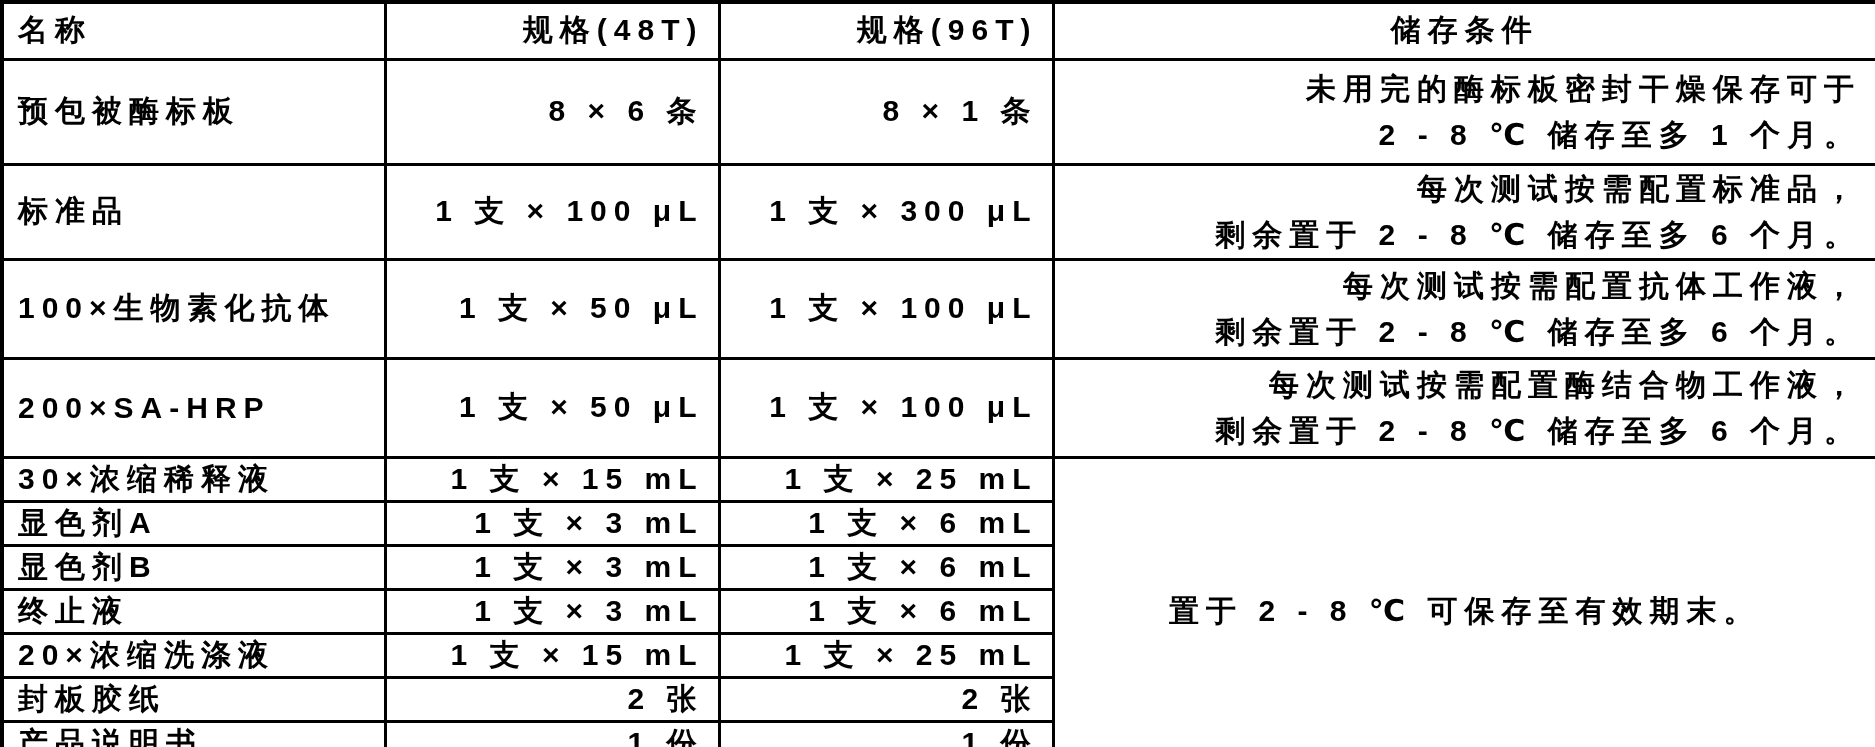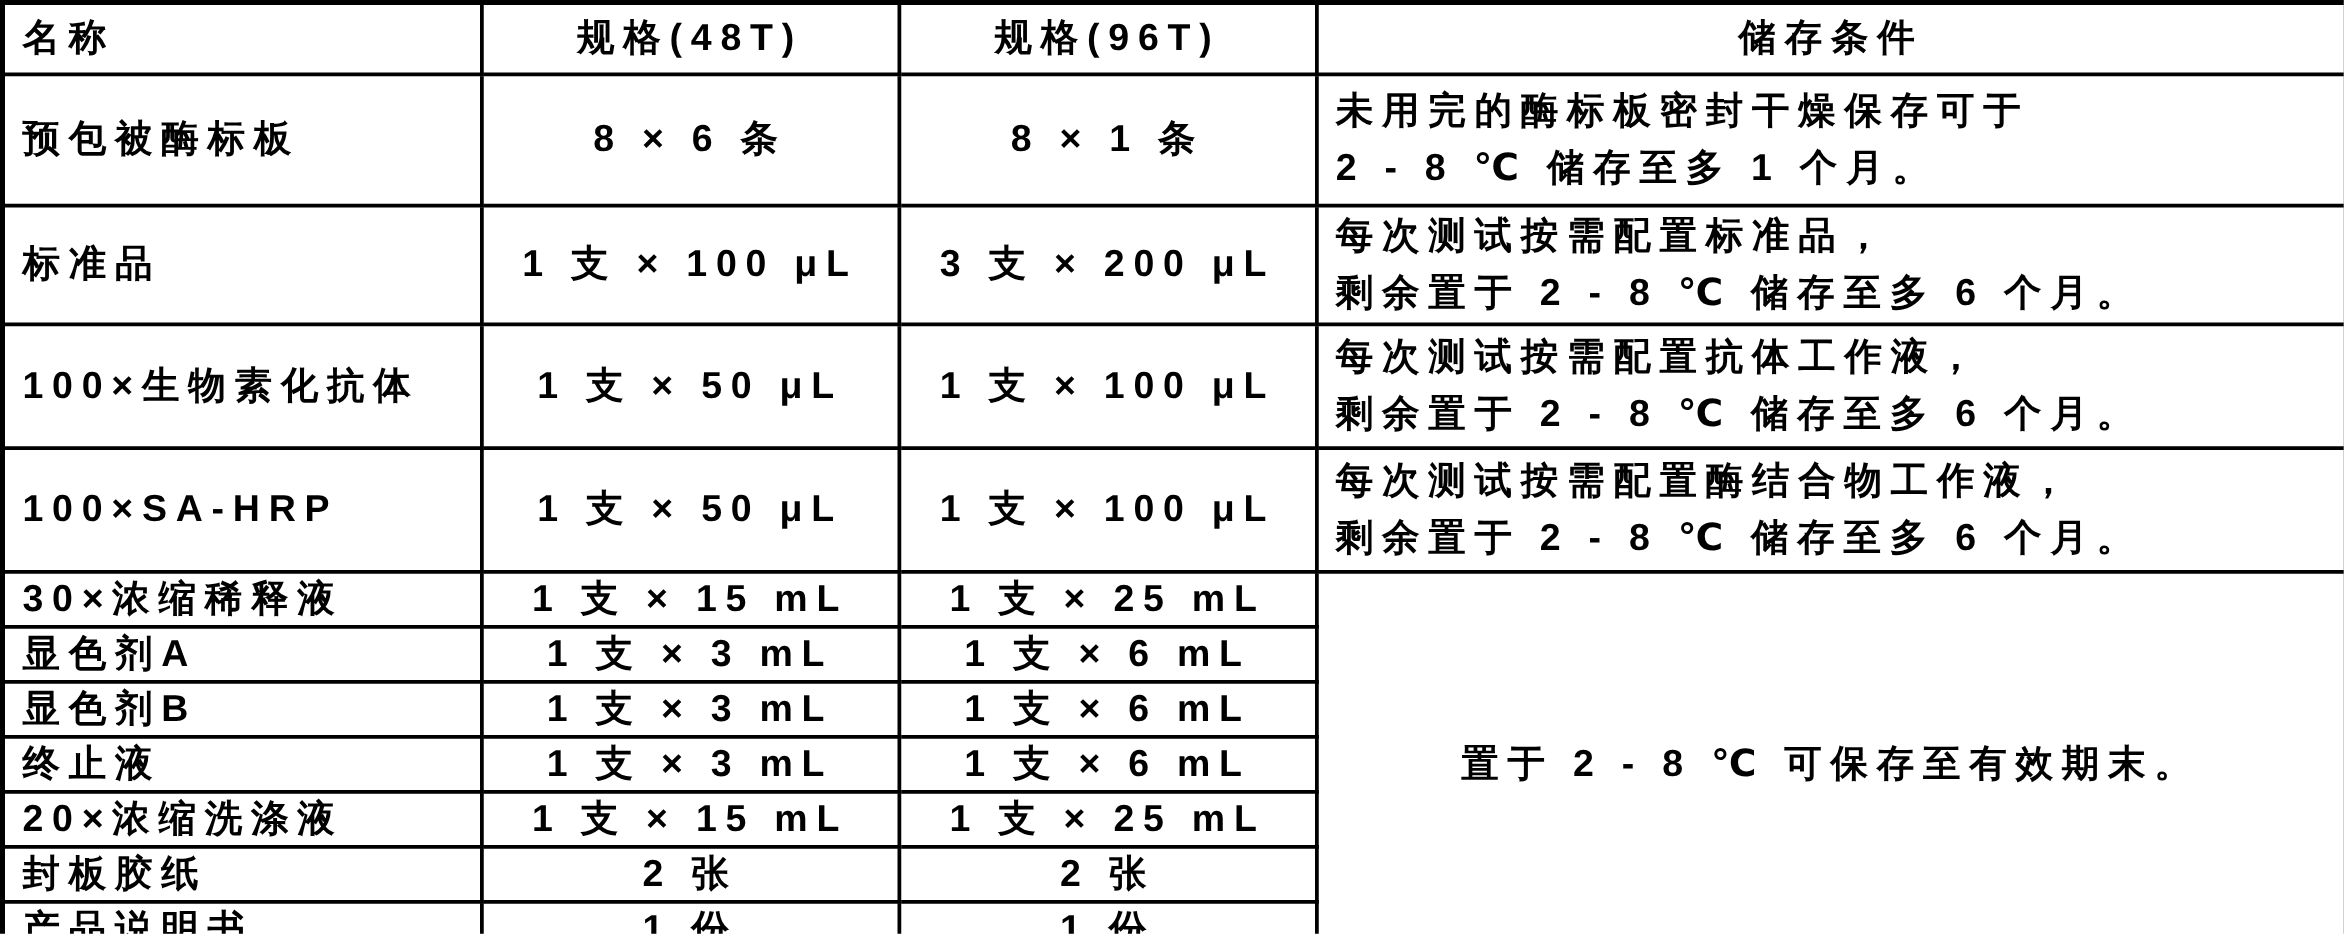--- a/index.html
+++ b/index.html
@@ -29,26 +29,26 @@
     font-size: 30px;
     letter-spacing: 7px;
     vertical-align: middle;
     overflow: hidden;
     white-space: nowrap;
   }
   table.kit-table {
     border: 4px solid #000000;
   }
   th.h-name, td.c-name { text-align: left; padding-left: 18px; }
-  th.h-spec, td.c-spec { text-align: center; padding-left: 16px; }
+  th.h-spec, td.c-spec { text-align: right; padding-left: 16px; }
   th.h-storage, td.c-storage { text-align: center; }
   th { font-size: 32px; }
   td.c-storage .st-line {
     line-height: 46px;
-    text-align: left;
+    text-align: right;
     white-space: nowrap;
   }
   col.col-name   { width: 383px; }
   col.col-spec48 { width: 334px; }
   col.col-spec96 { width: 334px; }
   col.col-store  { width: 824px; }
 
   tr.r-head  { height: 57px; }
   tr.r-big0  { height: 105px; }
   tr.r-big1  { height: 95px; }
@@ -82,39 +82,39 @@
       <td class="c-spec">8 × 1 条</td>
       <td class="c-storage">
         <div class="st-line">未用完的酶标板密封干燥保存可于</div>
         <div class="st-line">2 - 8 ℃ 储存至多 1 个月。</div>
       </td>
     </tr>
 
     <tr class="r-big1">
       <td class="c-name">标准品</td>
       <td class="c-spec">1 支 × 100 μL</td>
-      <td class="c-spec">3 支 × 200 μL</td>
+      <td class="c-spec">1 支 × 300 μL</td>
       <td class="c-storage">
         <div class="st-line">每次测试按需配置标准品，</div>
         <div class="st-line">剩余置于 2 - 8 ℃ 储存至多 6 个月。</div>
       </td>
     </tr>
 
     <tr class="r-big2">
       <td class="c-name">100×生物素化抗体</td>
       <td class="c-spec">1 支 × 50 μL</td>
       <td class="c-spec">1 支 × 100 μL</td>
       <td class="c-storage">
         <div class="st-line">每次测试按需配置抗体工作液，</div>
         <div class="st-line">剩余置于 2 - 8 ℃ 储存至多 6 个月。</div>
       </td>
     </tr>
 
     <tr class="r-big3">
-      <td class="c-name">100×SA-HRP</td>
+      <td class="c-name">200×SA-HRP</td>
       <td class="c-spec">1 支 × 50 μL</td>
       <td class="c-spec">1 支 × 100 μL</td>
       <td class="c-storage">
         <div class="st-line">每次测试按需配置酶结合物工作液，</div>
         <div class="st-line">剩余置于 2 - 8 ℃ 储存至多 6 个月。</div>
       </td>
     </tr>
 
     <tr class="r-thin">
       <td class="c-name">30×浓缩稀释液</td>

